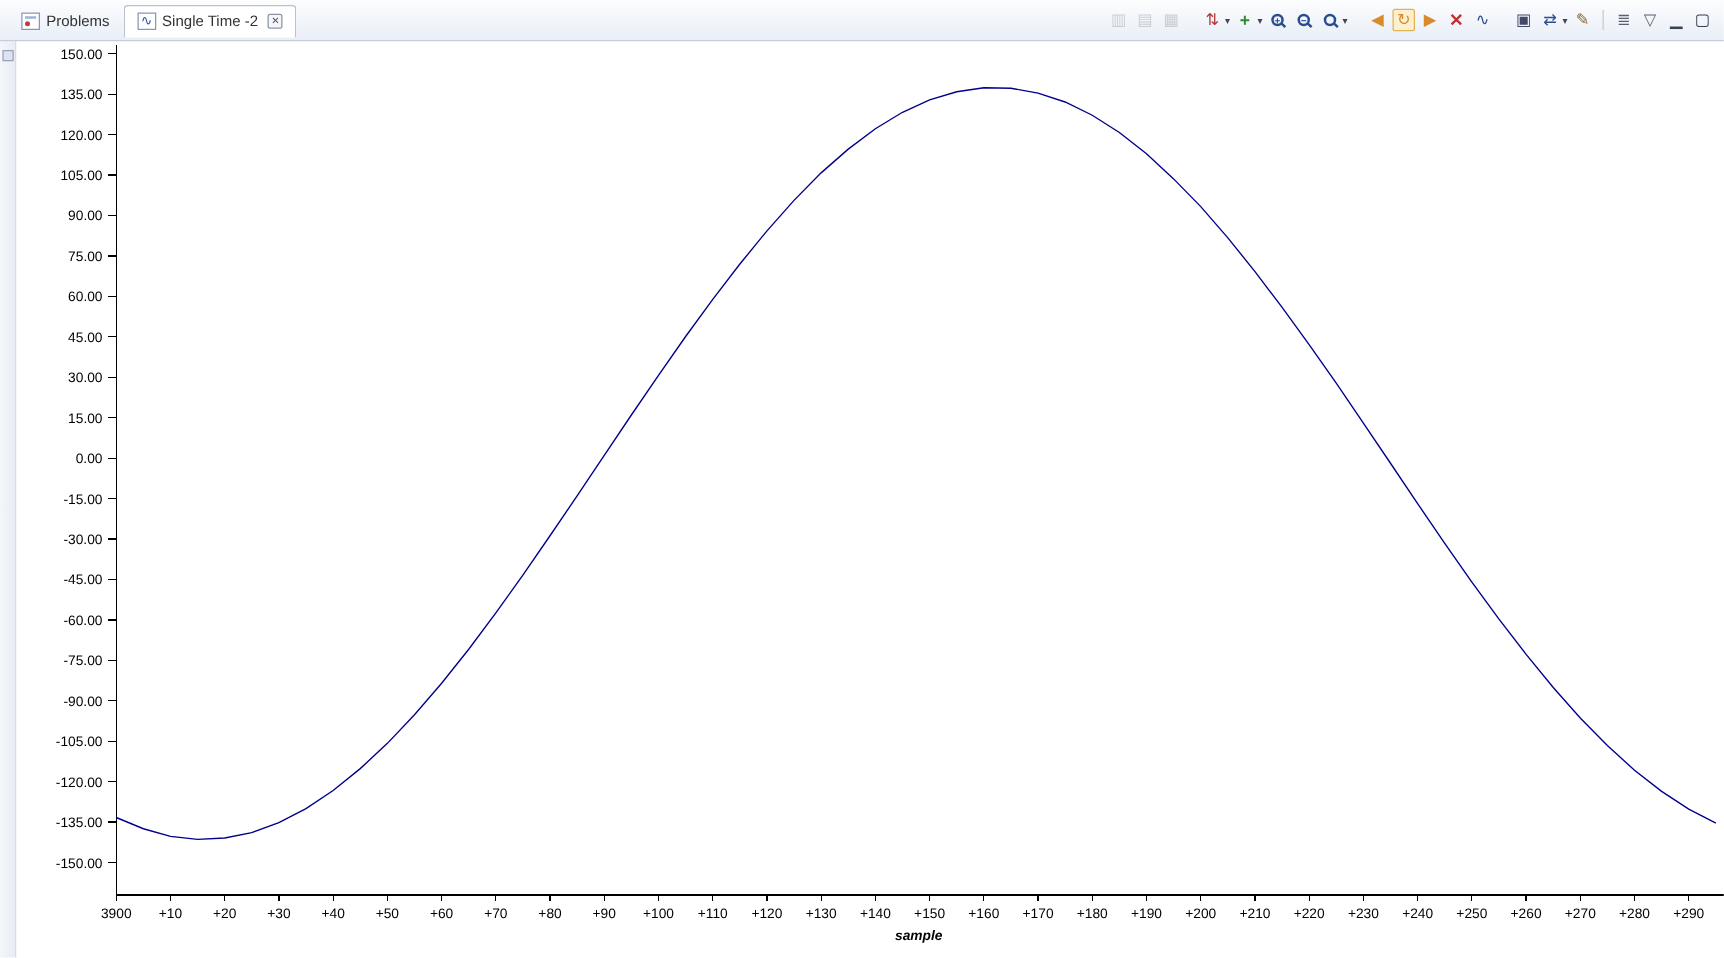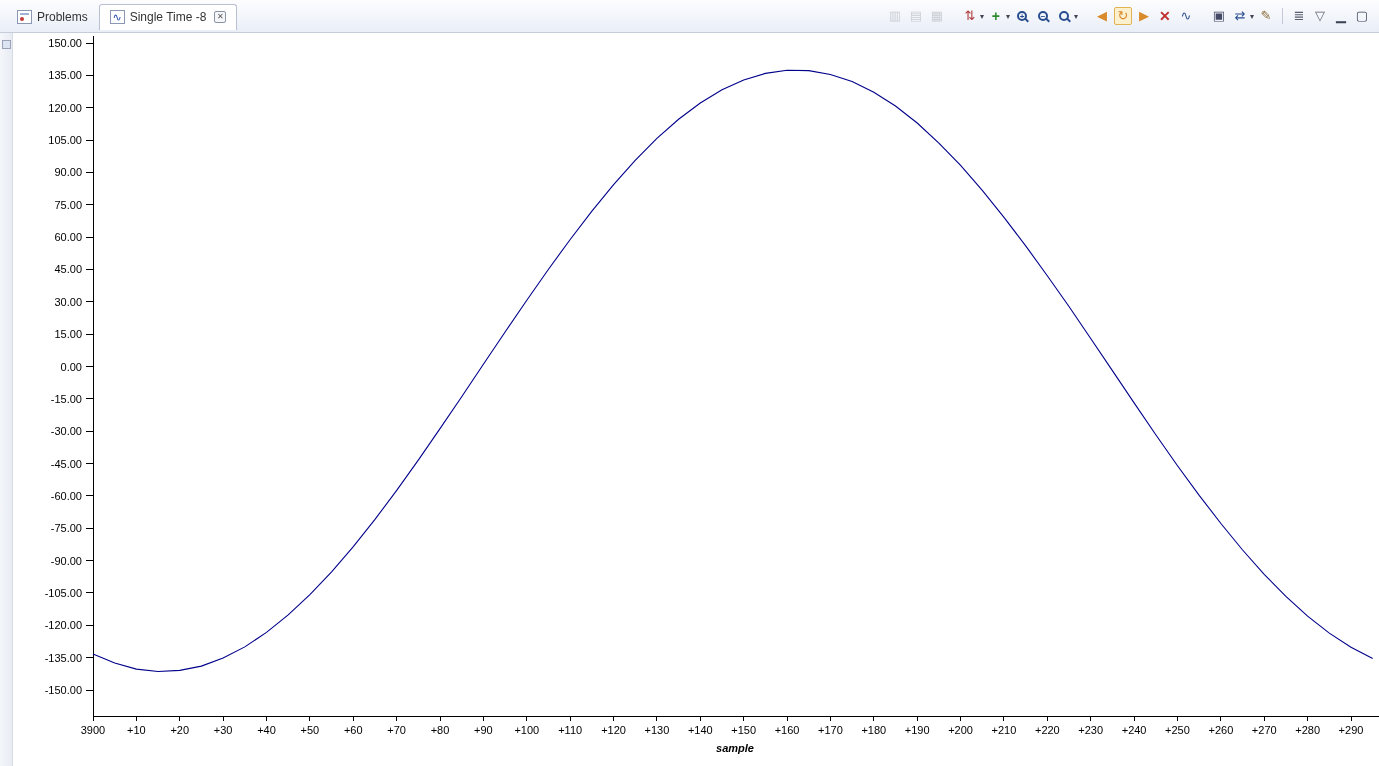--- a/index.html
+++ b/index.html
@@ -165,21 +165,21 @@
     <text x="735" y="752" text-anchor="middle" font-style="italic" font-weight="bold" font-size="12">sample</text>
   </svg>
 
 <div class="tabbar">
   <div class="tab">
     <span class="tab-icon problems"></span>
     <span>Problems</span>
   </div>
   <div class="tab active">
     <span class="tab-icon">∿</span>
-    <span>Single Time -8</span>
+    <span>Single Time -2</span>
     <span class="close">✕</span>
   </div>
   <div class="toolbar" id="toolbar">
       <span class="ticon disabled" style="color: rgb(154, 160, 166);">▥</span>
       <span class="ticon disabled" style="color: rgb(154, 160, 166);">▤</span>
       <span class="ticon disabled" style="color: rgb(154, 160, 166);">▦</span>
       <span class="tgap"></span>
       <span class="ticon" style="color: rgb(176, 58, 58);">⇅</span>
       <span class="dd">▾</span>
       <span class="ticon bold" style="color: rgb(46, 139, 46);">+</span>

